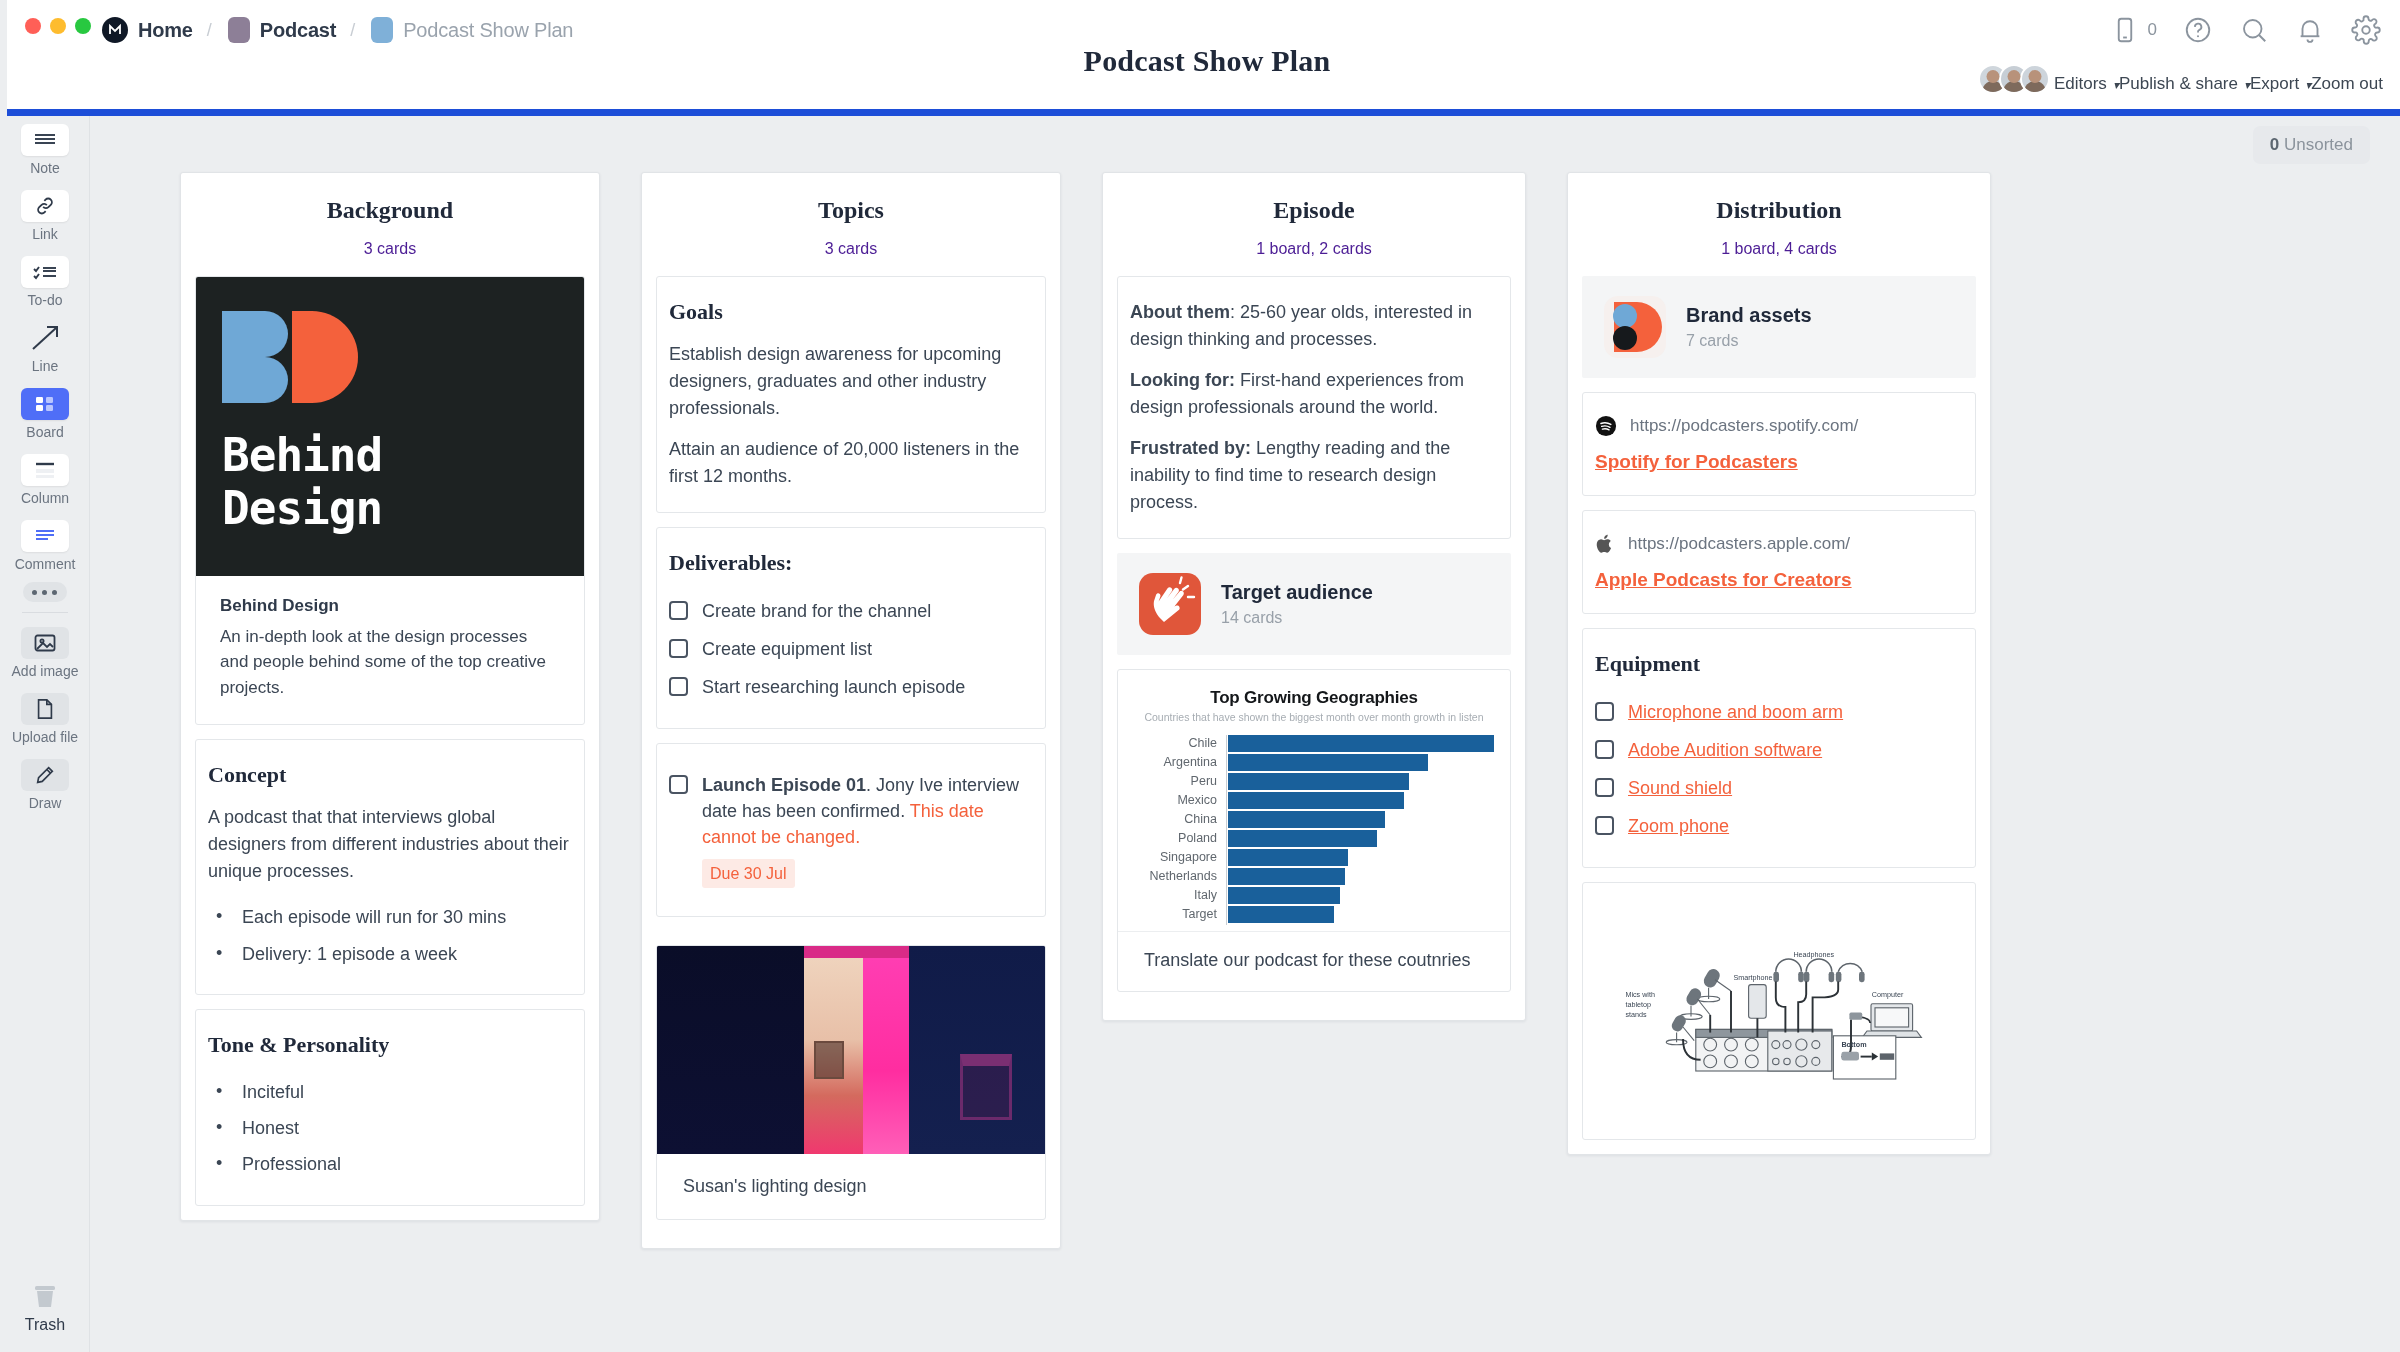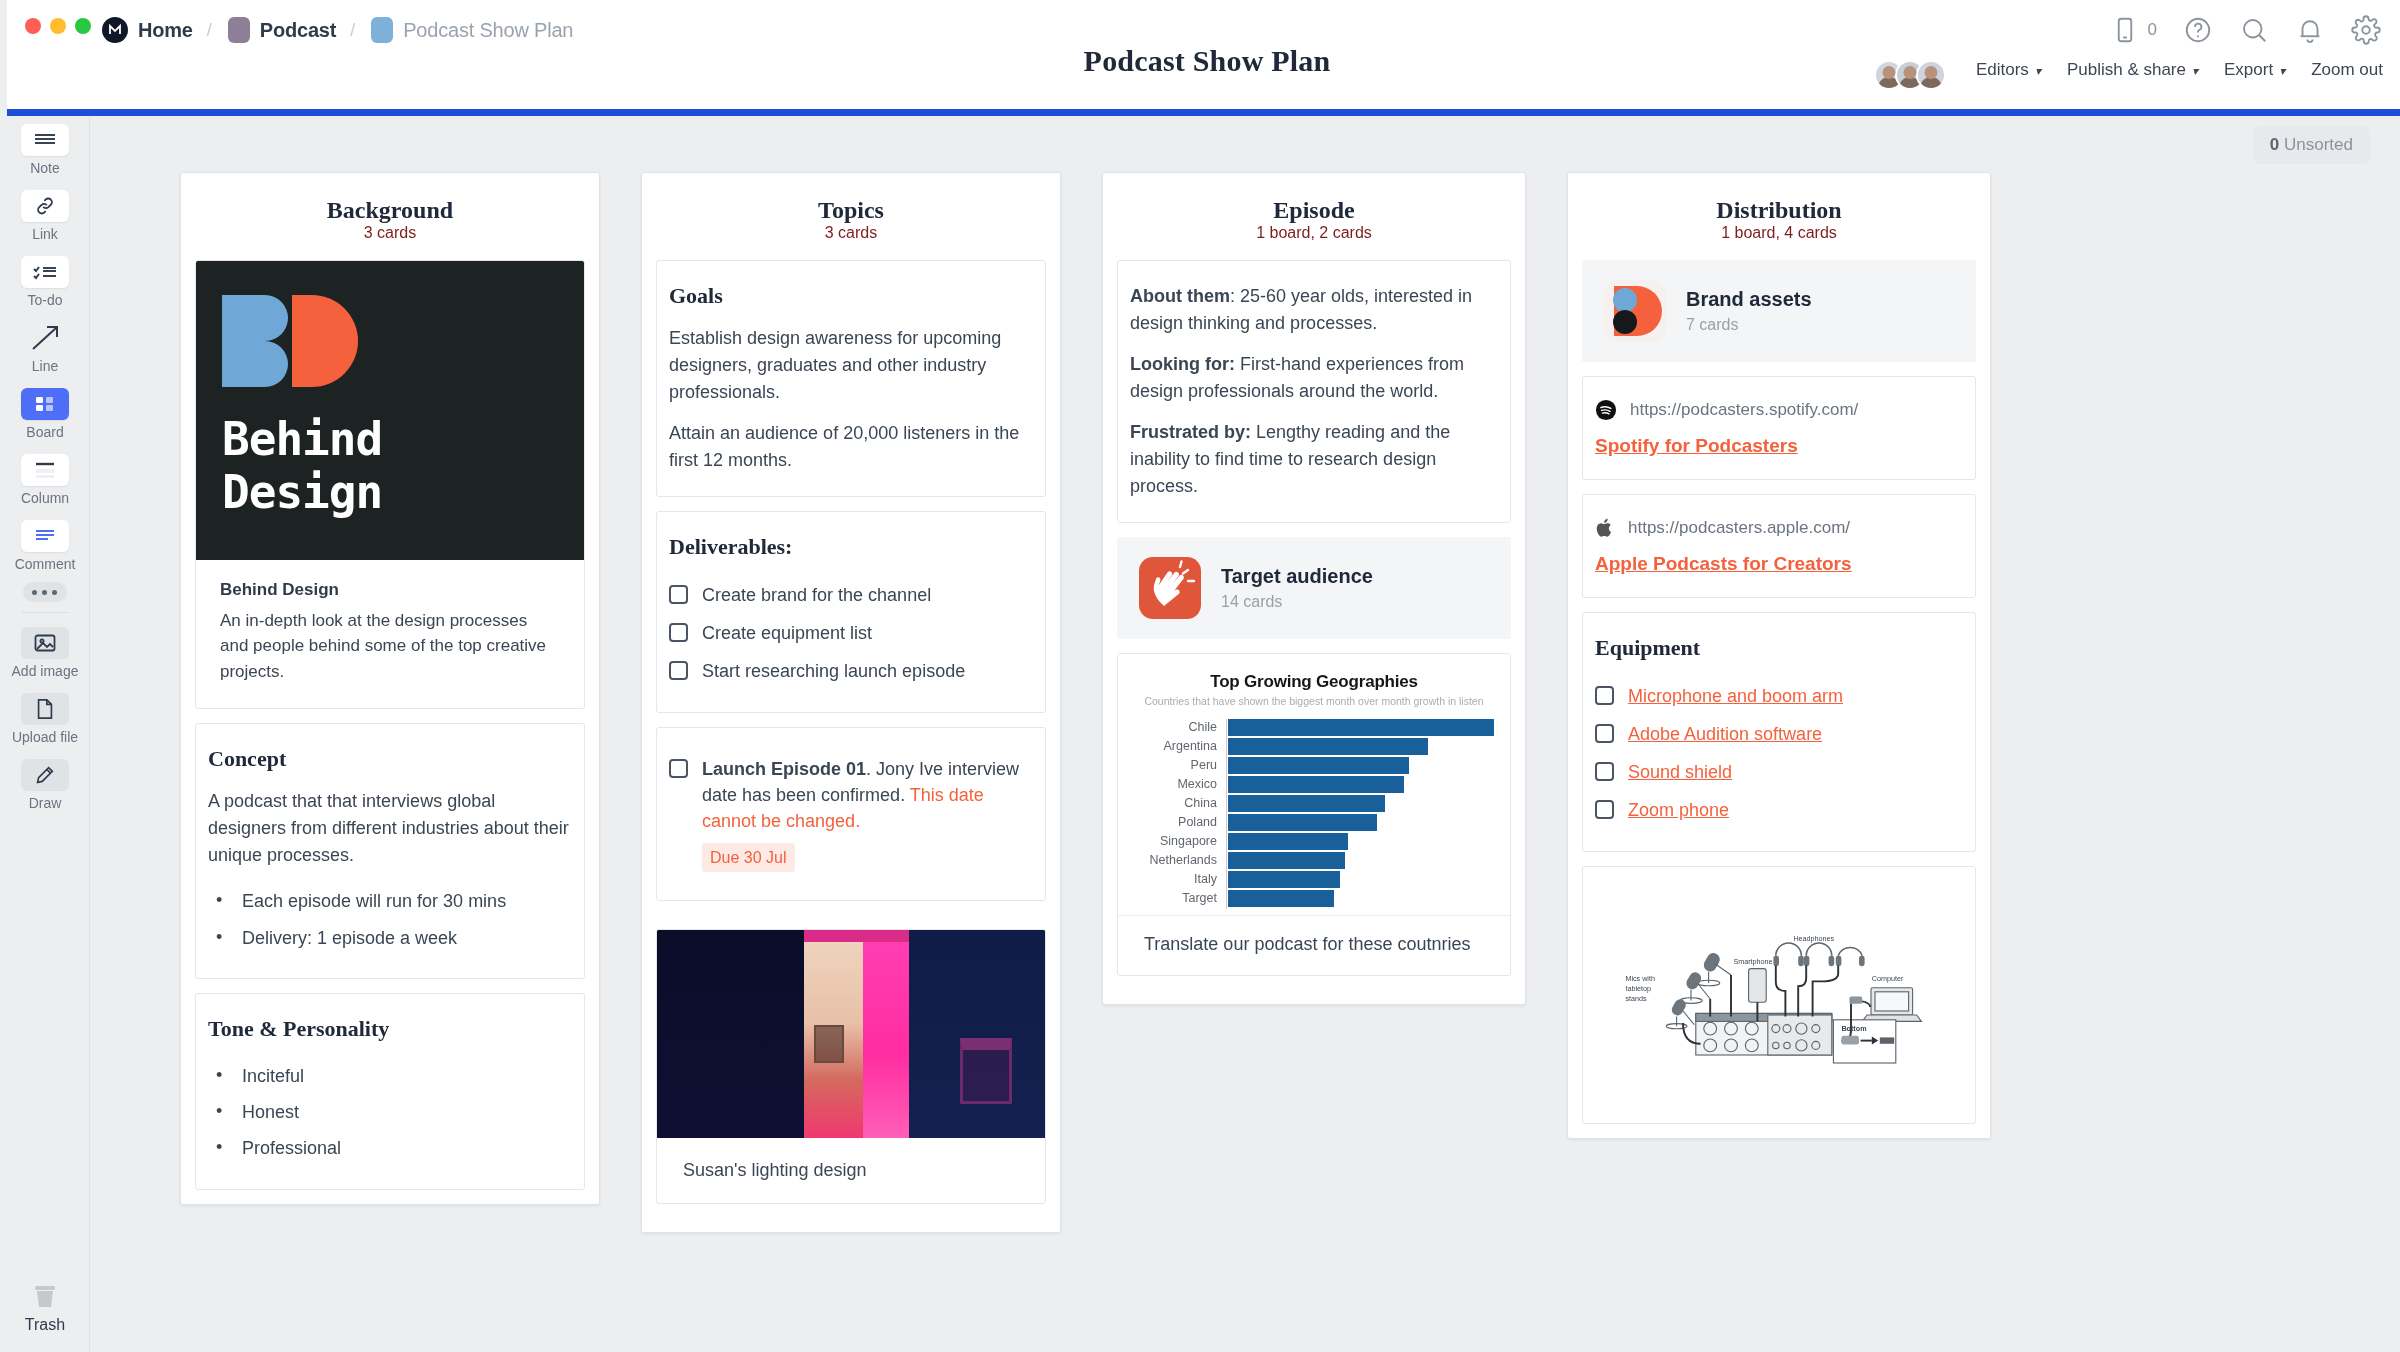--- a/index.html
+++ b/index.html
@@ -36,21 +36,21 @@
   .doc-title {
     position:absolute; left:0; right:0; top:44px; text-align:center;
     font-family:"Liberation Serif", serif; font-size:30px; font-weight:bold;
     color:#20293a; letter-spacing:0.2px;
   }
 
   .ic-row { position:absolute; right:26px; top:8px; display:flex; align-items:center; gap:26px; height:44px; }
   .ic { width:30px; height:30px; color:#8b949e; display:block; }
   .mob-count { font-size:17px; color:#8b949e; margin-left:-18px; }
 
-  .acct-row { position:absolute; right:24px; top:60px; display:flex; align-items:flex-start; gap:26px; height:34px; }
+  .acct-row { position:absolute; right:24px; top:60px; display:flex; align-items:flex-end; height:34px; }
   .avatars { display:flex; margin-right:4px; }
   .av {
     width:30px; height:30px; border-radius:50%; border:2px solid #fff;
     margin-left:-9px; background:#d8dde2; position:relative; overflow:hidden;
   }
   .av:first-child { margin-left:0; }
   .av::after {
     content:""; position:absolute; left:50%; top:58%; width:22px; height:22px;
     transform:translateX(-50%); border-radius:50% 50% 0 0; background:#7e6a5c;
   }
@@ -93,21 +93,21 @@
   }
   .unsorted b { color:#5c6670; font-weight:bold; }
 
   .col {
     position:absolute; top:56px; background:#fff;
     border:1px solid #e1e4e7; border-radius:3px;
     box-shadow:0 1px 3px rgba(20,30,50,.07);
   }
   .col-head { padding:24px 10px 18px; text-align:center; }
   .col-title { font-family:"Liberation Serif", serif; font-size:24px; font-weight:bold; color:#20293a; }
-  .col-sub { font-size:16px; color:#7f1d1d; margin-top:0; }
+  .col-sub { font-size:16px; color:#4c1d95; margin-top:16px; }
   .col-body { padding:0 14px 14px; }
 
   .card {
     border:1px solid #e4e7ea; border-radius:3px; background:#fff;
     margin-bottom:14px; padding:22px 12px;
   }
   .card:last-child { margin-bottom:0; }
   .card h3 { font-family:"Liberation Serif", serif; font-size:22px; font-weight:bold; color:#20293a; margin-bottom:16px; }
   .card p { font-size:18px; line-height:1.5; color:#3b4654; margin-bottom:14px; }
   .card p:last-child { margin-bottom:0; }

